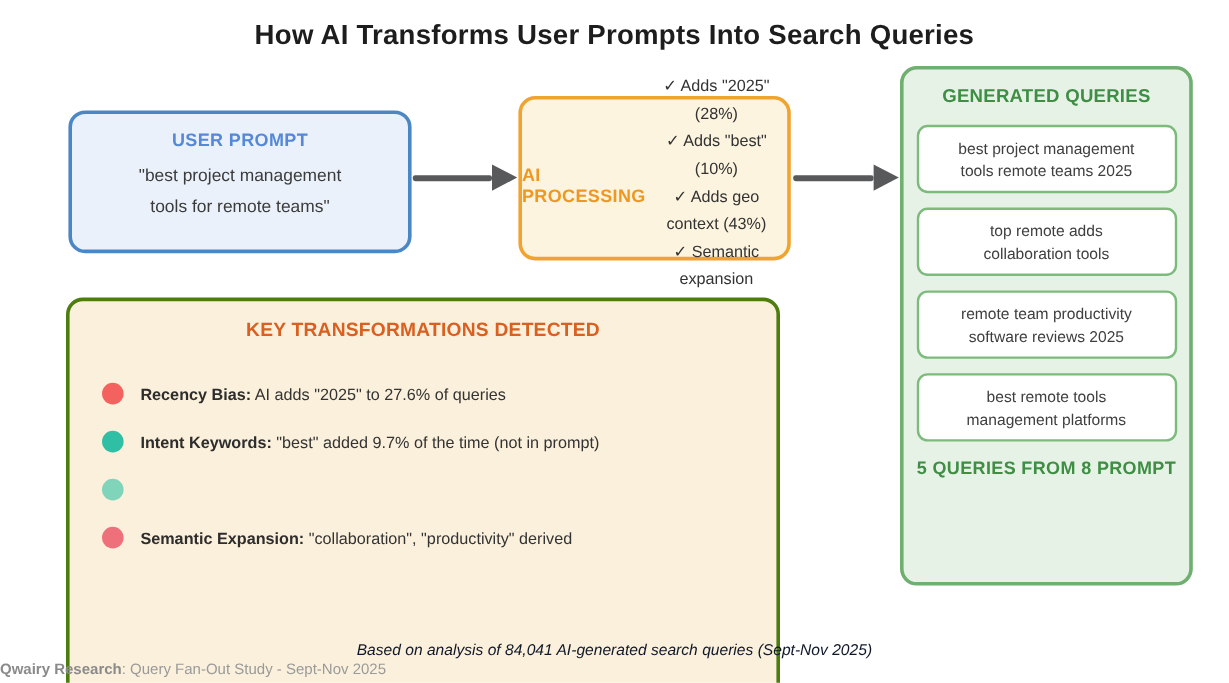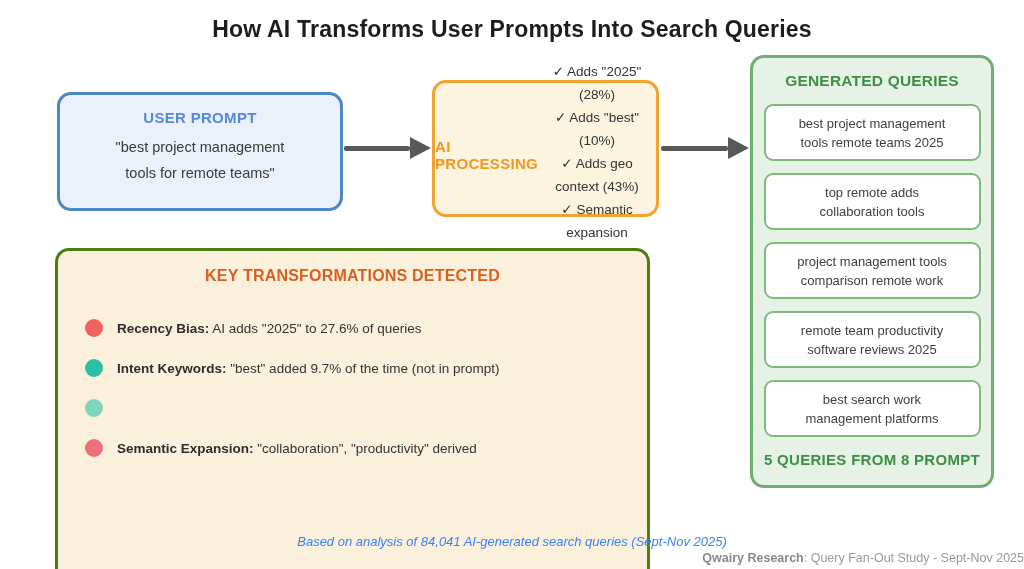--- a/index.html
+++ b/index.html
@@ -50,22 +50,22 @@
   .key-title { margin-top:16px; text-align:center; font-size:16px; font-weight:bold;
                color:#d96020; letter-spacing:0.2px; }
   .key-rows { position:absolute; left:0; top:57px; width:100%; }
   .key-row { height:40px; display:flex; align-items:center; padding-left:27px; }
   .key-dot { width:18px; height:18px; border-radius:50%; flex:0 0 18px; margin-right:14px; }
   .key-text { font-size:13.5px; color:#333333; }
   .key-text b { color:#2d2d2d; }
 
   
   .footer-line1 { position:absolute; top:534px; left:0; width:1024px; text-align:center;
-                  font-size:13px; font-style:italic; color:#3b82f6; }
-  .footer-line2 { position:absolute; top:551px; left:0; width:1024px; text-align:right;
+                  font-size:13px; font-style:italic; color:#0f172a; }
+  .footer-line2 { position:absolute; top:551px; left:0; width:1024px; text-align:left;
                   font-size:12.5px; color:#9a9a9a; }
   .footer-line2 b { color:#8a8a8a; }
 </style>
 </head>
 <body>
 
 <div class="page-title">How AI Transforms User Prompts Into Search Queries</div>
 
 <div class="user-prompt-box">
   <div class="user-prompt-title">USER PROMPT</div>
@@ -95,27 +95,24 @@
 <div class="generated-queries-box">
   <div class="generated-queries-title">GENERATED QUERIES</div>
   <div class="query-list">
       <div class="query-card">
         <span>best project management tools remote teams 2025</span>
       </div>
       <div class="query-card">
         <span>top remote adds collaboration tools</span>
       </div>
       <div class="query-card">
-        <span>project management tools comparison remote work</span>
-      </div>
-      <div class="query-card">
         <span>remote team productivity software reviews 2025</span>
       </div>
       <div class="query-card">
-        <span>best search work management platforms</span>
+        <span>best remote tools management platforms</span>
       </div>
     </div>
   <div class="queries-footer">5 QUERIES FROM 8 PROMPT</div>
 </div>
 
 <div class="key-transformations-box">
   <div class="key-title">KEY TRANSFORMATIONS DETECTED</div>
   <div class="key-rows">
       <div class="key-row">
         <span class="key-dot" style="background: rgb(244, 98, 95);"></span>

